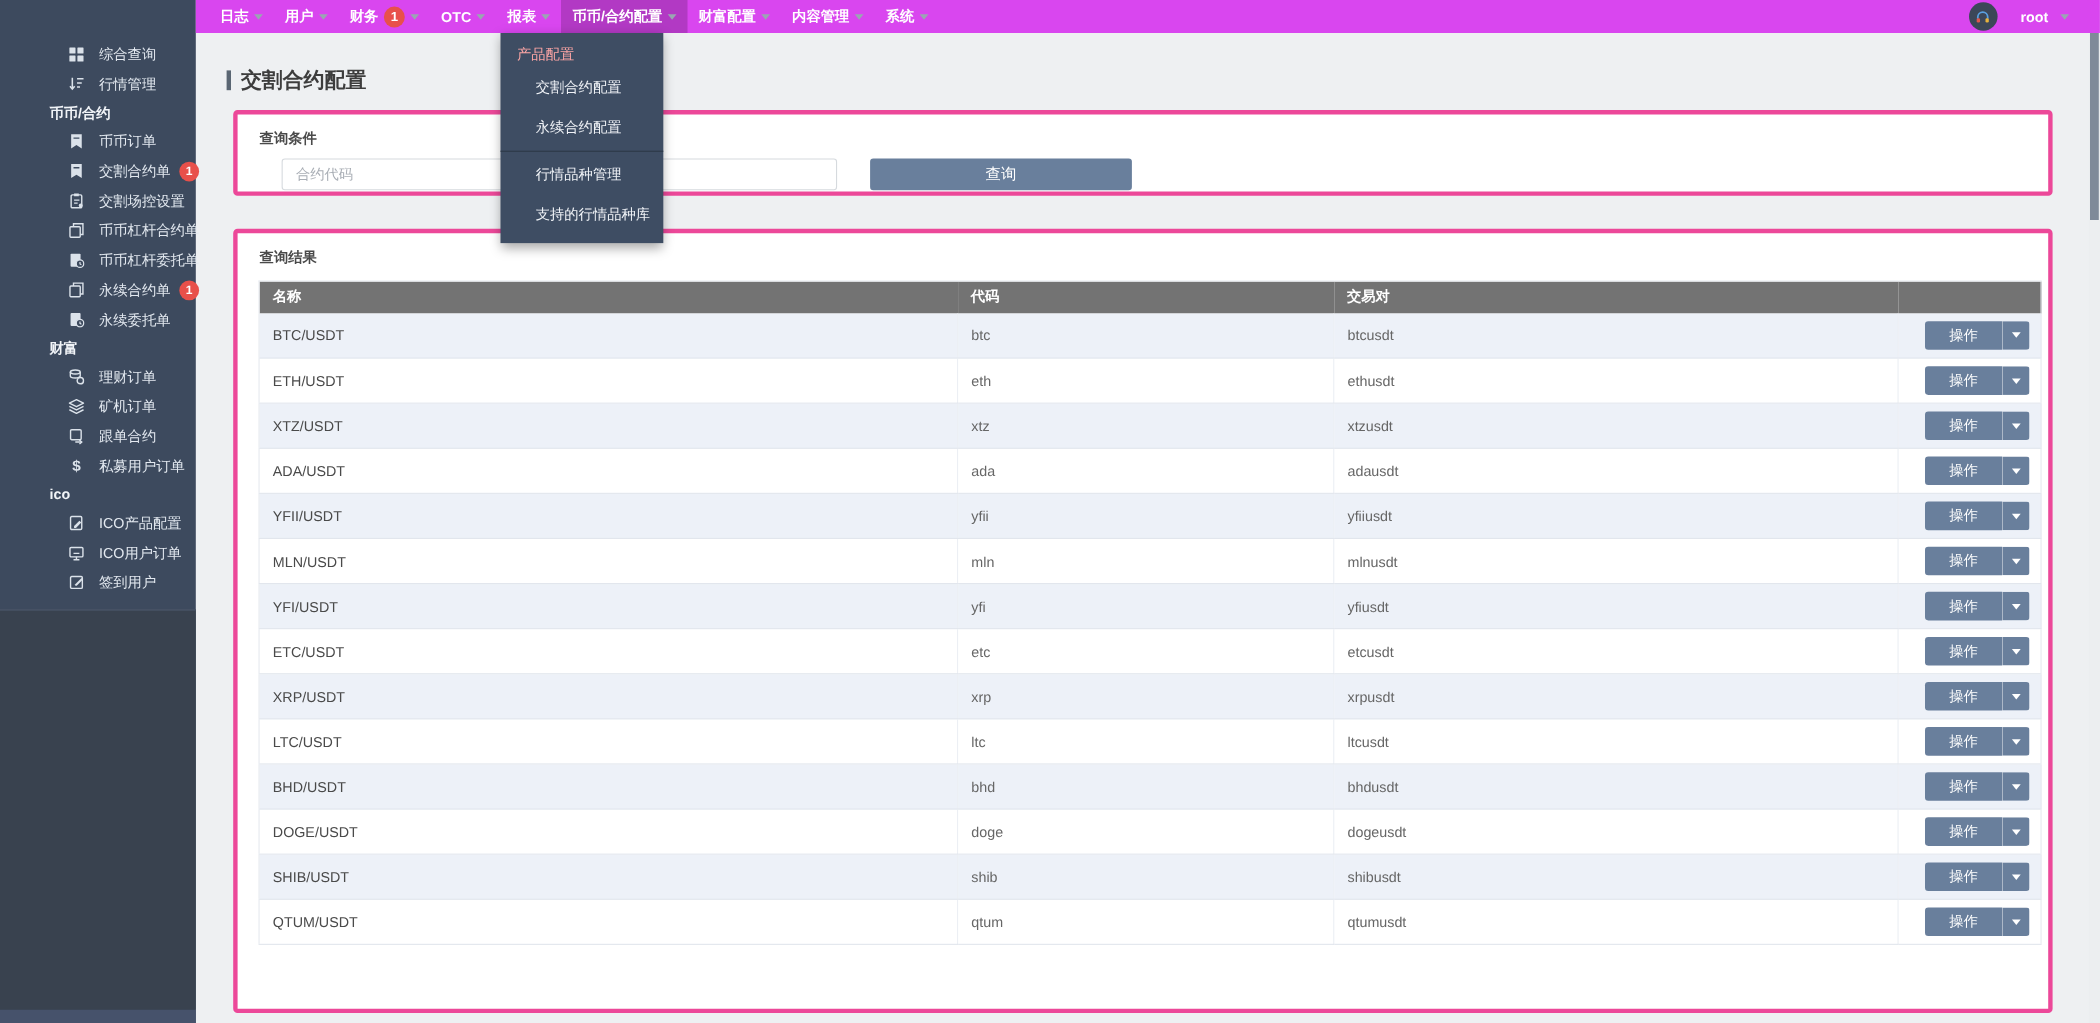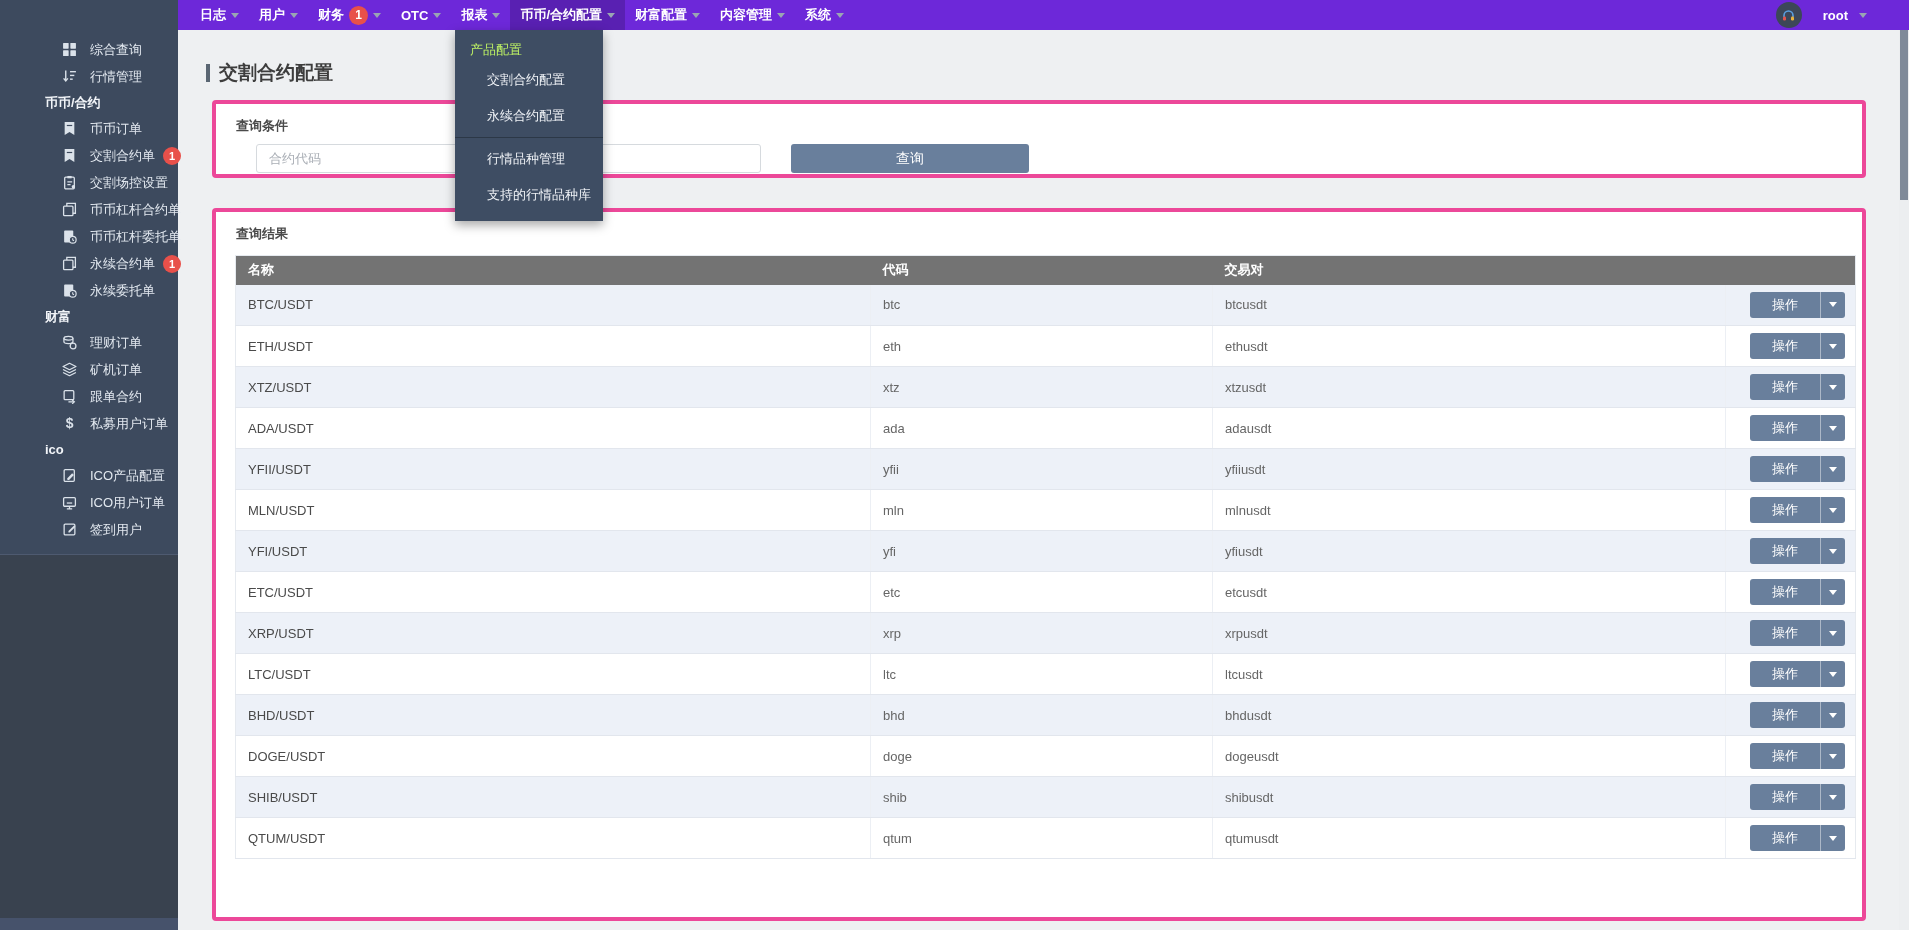--- a/index.html
+++ b/index.html
@@ -16,36 +16,36 @@
   .menu-item { height:27px; display:flex; align-items:center; padding-left:34px; color:#e3e9f0; cursor:pointer; white-space:nowrap; }
   .menu-item .mi-icon { width:15px; height:15px; margin-right:13px; display:inline-flex; flex:none; align-items:center; justify-content:center; }
   .menu-item .mi-icon svg { display:block; }
   .menu-item.section { padding-left:17px; font-weight:bold; color:#f1f4f8; height:25px; cursor:default; }
   .mi-badge { display:inline-block; min-width:18px; height:18px; padding:0 2px; margin-left:8px;
     background:#e8504a; color:#fff; border-radius:9px; font-size:11px; line-height:18px; text-align:center; font-weight:bold; }
   .sidebar-lower { position:absolute; left:0; top:554px; bottom:12px; width:100%; background:#39424f; border-top:1px solid #4e5a70; }
   .sidebar-footer { position:absolute; left:0; bottom:0; width:100%; height:12px; background:#46526b; }
 
   
-  .navbar { position:absolute; left:178px; right:0; top:0; height:30px; background:#6d28d9; display:flex; align-items:center; z-index:20; }
+  .navbar { position:absolute; left:178px; right:0; top:0; height:30px; background:#d946ef; display:flex; align-items:center; z-index:20; }
   .nav-items { display:flex; align-items:center; padding-left:12px; height:100%; }
   .nav-item { display:flex; align-items:center; padding:0 10px; height:100%; color:#fff; font-weight:bold; cursor:pointer; white-space:nowrap; }
   .nav-item.active { background:rgba(0,0,0,0.18); }
   .nav-badge { display:inline-block; min-width:19px; height:19px; margin-left:5px; background:#e8504a; color:#fff;
     border-radius:10px; font-size:12px; line-height:19px; text-align:center; }
   .caret-down { width:0; height:0; border-left:4px solid transparent; border-right:4px solid transparent;
     border-top:5px solid #9aa5b3; margin-left:5px; }
-  .nav-right { margin-left:auto; display:flex; align-items:center; gap:21px; padding-right:42px; }
+  .nav-right { margin-left:auto; display:flex; align-items:center; gap:21px; padding-right:28px; }
   .support-circle { width:26px; height:26px; border-radius:50%; background:#3c4758; display:flex; align-items:center; justify-content:center; cursor:pointer; }
   .user-menu { display:flex; align-items:center; gap:6px; color:#fff; font-weight:bold; cursor:pointer; }
 
   
   .dropdown { position:absolute; left:455px; top:30px; width:148px; background:#3e4d63; z-index:30;
     box-shadow:0 4px 10px rgba(0,0,0,0.35); padding-bottom:8px; }
-  .dd-header { padding:11px 0 3px 15px; color:#bef264; cursor:default; }
+  .dd-header { padding:11px 0 3px 15px; color:#fca5a5; cursor:default; }
   .dd-item { padding:9px 0 9px 32px; color:#f0f3f7; cursor:pointer; white-space:nowrap; }
   .dd-divider { border-top:1px solid #2c3847; margin:3px 0; }
 
   
   .main { position:absolute; left:178px; right:0; top:30px; bottom:0; background:#eef0f2; overflow:hidden; }
   .page-title { display:flex; align-items:center; padding:30px 0 0 28px; font-size:19px; color:#3d3d3d; }
   .title-bar { width:4px; height:18px; background:#5a6673; margin-right:9px; flex:none; }
 
   .panel { background:#fff; border:4px solid #ec4899; border-radius:4px; margin-left:34px; width:1654px; }
   .search-panel { margin-top:14px; height:78px; }

